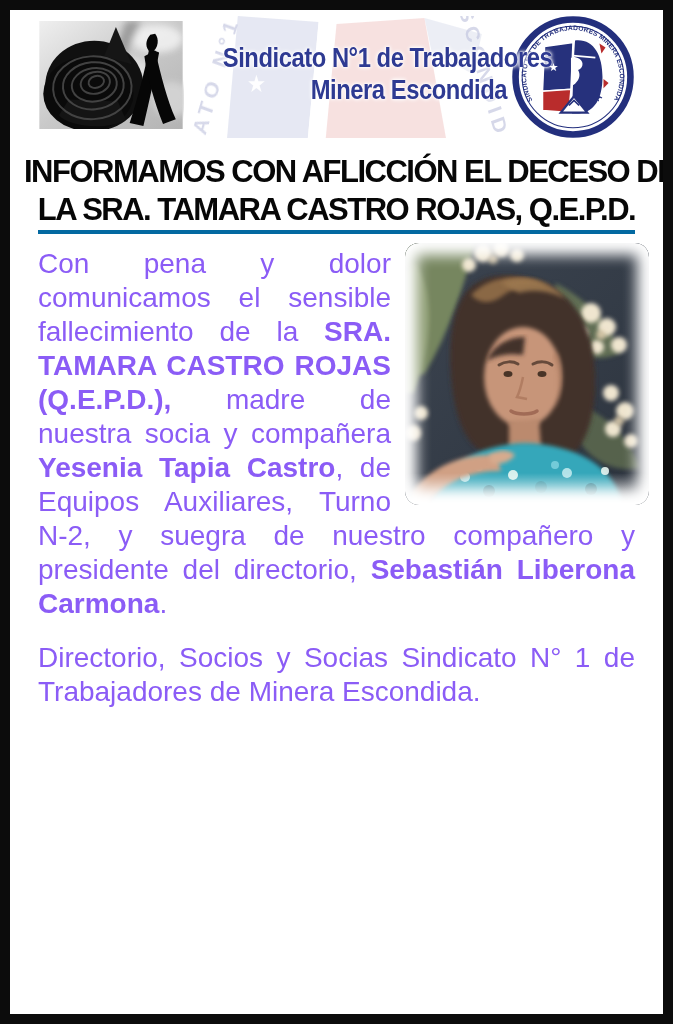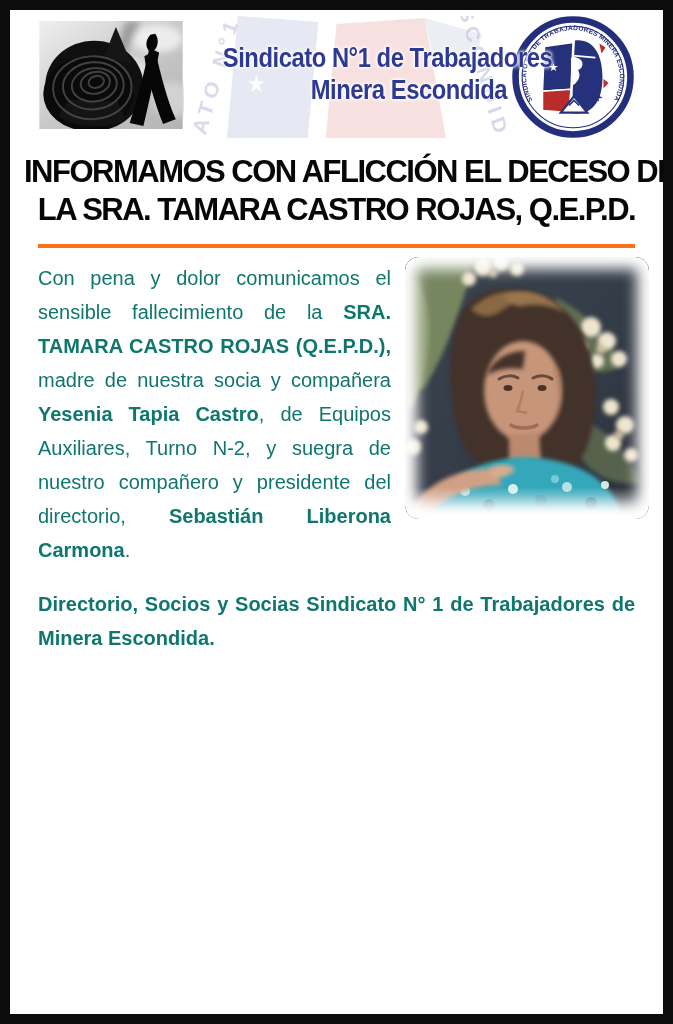--- a/index.html
+++ b/index.html
@@ -22,26 +22,26 @@
     text-shadow:0 0 2px #fff,0 0 4px #fff,0 0 6px #fff;
   }
   .logo-box{width:124px;height:122px;flex:none;margin-left:4px;}
   .logo-box svg{display:block;width:100%;height:100%;}
   
   .title{
     margin:13px -14px 0;text-align:center;color:#070707;
     font-size:31px;line-height:38px;font-weight:800;letter-spacing:-1.5px;
   }
   .title span{display:block;white-space:nowrap;}
-  .title .t2 u{text-decoration:none;display:inline-block;border-bottom:4px solid #f97316;padding-bottom:15px;}
-  
-  .content{margin-top:13px;font-size:20px;line-height:34px;color:#0f766e;text-align:justify;}
+  .title .t2 u{text-decoration:none;display:inline-block;border-bottom:4px solid #0369a1;padding-bottom:1px;}
+  
+  .content{margin-top:13px;font-size:28px;line-height:34px;color:#8b5cf6;text-align:justify;}
   .para{margin:0 0 14px;}
   .b{font-weight:bold;}
-  .sig{font-weight:bold;margin-top:20px;}
+  .sig{font-weight:normal;margin-top:20px;}
   
   .photo-float{
     float:right;width:244px;height:262px;margin:-4px -14px 6px 14px;
     position:relative;border-radius:14px;overflow:hidden;background:#fff;
   }
   .photo-float svg{display:block;width:100%;height:100%;}
   .photo-float::after{
     content:"";position:absolute;inset:0;border-radius:14px;
     box-shadow:inset 0 0 14px 12px #fff;pointer-events:none;
   }

